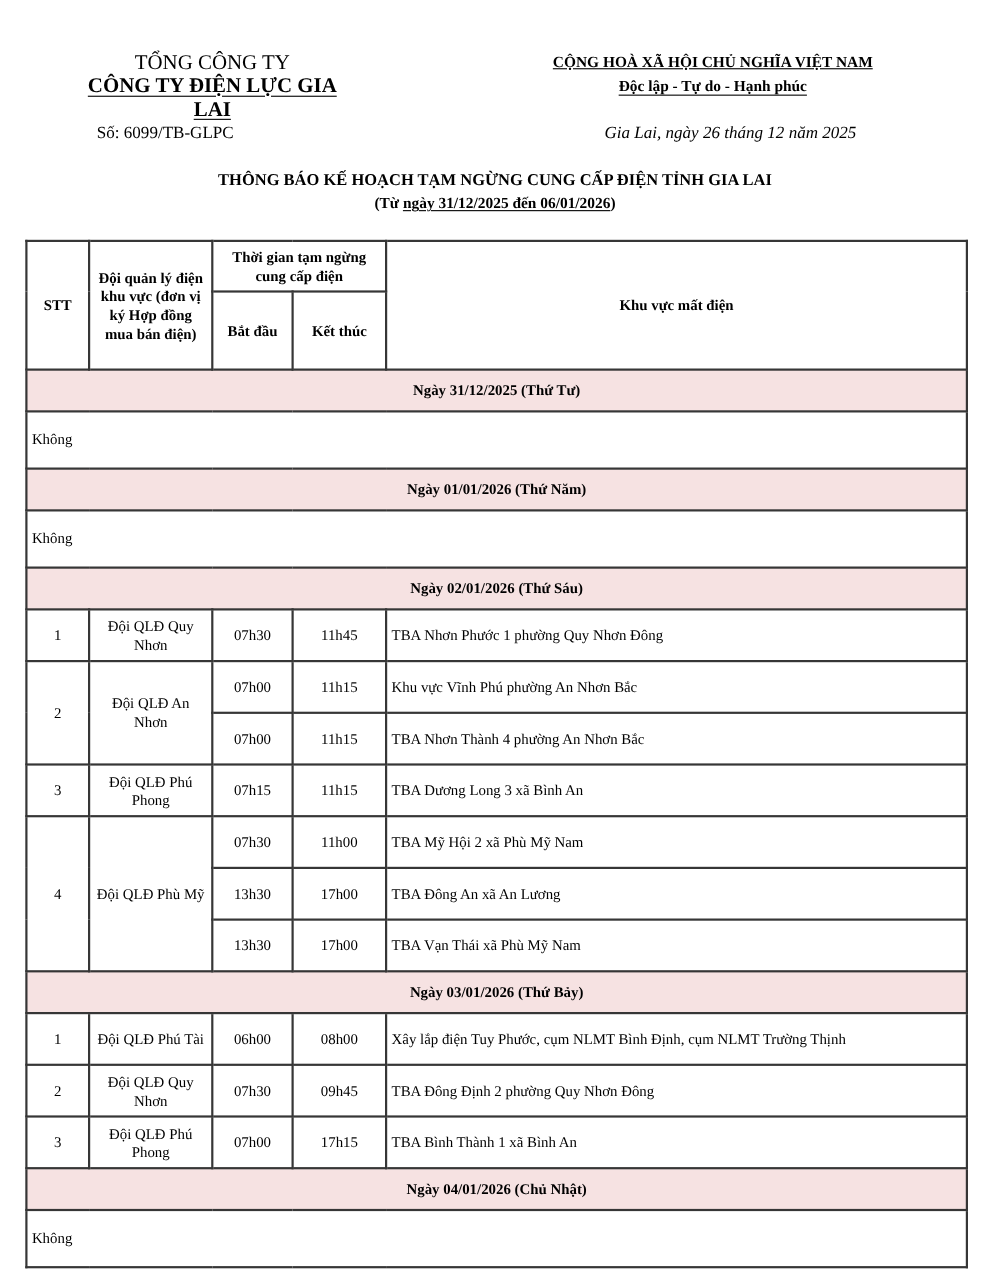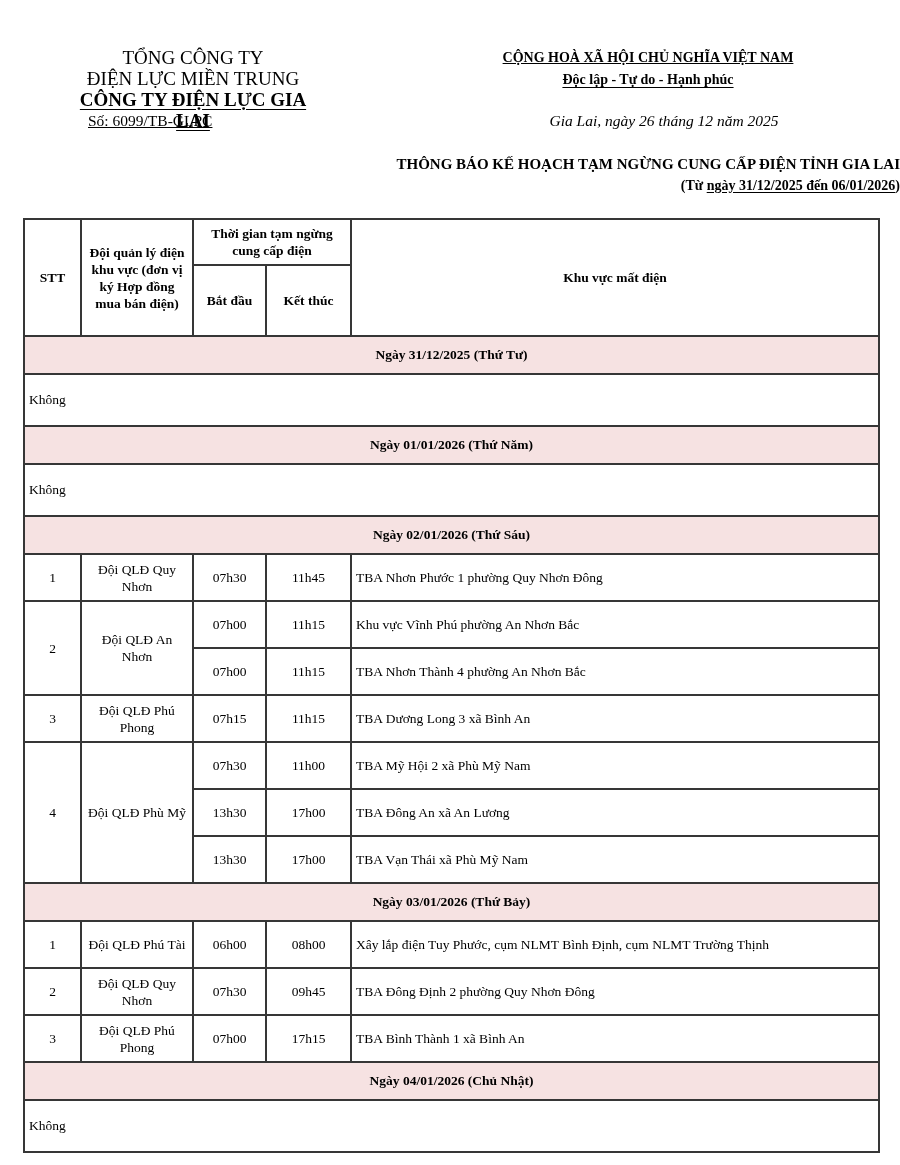--- a/index.html
+++ b/index.html
@@ -27,40 +27,39 @@
     text-align: center; font-size: 19px; line-height: 21px;
   }
   .hdr-left .l3 {
     font-weight: bold;
     text-decoration: underline;
     text-underline-offset: 3px;
   }
   .doc-number {
     position: absolute; top: 112px; left: 88px;
     font-size: 15.5px;
-    text-decoration: underline;
   }
   .hdr-right {
     position: absolute; top: 48px; left: 452px; width: 392px;
     text-align: center; line-height: 20px; text-decoration: underline;
   }
   .hdr-right .l1 { font-weight: bold; font-size: 14px; }
   .hdr-right .l2 {
     font-weight: bold; font-size: 14px; margin-top: 2px;
     text-decoration: underline; text-underline-offset: 3px;
     display: inline-block;
   }
   .date-line {
     position: absolute; top: 112px; left: 468px; width: 392px;
     text-align: center; font-style: italic; font-size: 15.5px;
   }
   
   .title-block {
     position: absolute; top: 156px; left: 0; width: 900px;
-    text-align: right;
+    text-align: center;
   }
   .title-main { font-weight: bold; font-size: 15px; }
   .title-sub  { font-weight: bold; font-size: 14px; margin-top: 5px; }
   .title-sub .u { text-decoration: underline; text-underline-offset: 2px; }
   
   table.outage {
     position: absolute; top: 218px; left: 23px;
     width: 855px;
     border-collapse: collapse;
     table-layout: fixed;
@@ -91,21 +90,20 @@
   td.c-stt, td.c-team, td.c-time { text-align: center; line-height: 17px; }
   td.c-area { text-align: left; padding-left: 8px; line-height: 17px; }
 </style>
 </head>
 <body>
 
 <div class="page">
 
   <div class="hdr-left">
     <div class="l1">TỔNG CÔNG TY</div>
-    <div class="l2">ĐIỆN LỰC MIỀN TRUNG</div>
     <div class="l3">CÔNG TY ĐIỆN LỰC GIA LAI</div>
   </div>
 
   <div class="doc-number">Số: 6099/TB-GLPC</div>
 
   <div class="hdr-right">
     <div class="l1">CỘNG HOÀ XÃ HỘI CHỦ NGHĨA VIỆT NAM</div>
     <div class="l2">Độc lập - Tự do - Hạnh phúc</div>
   </div>
 

